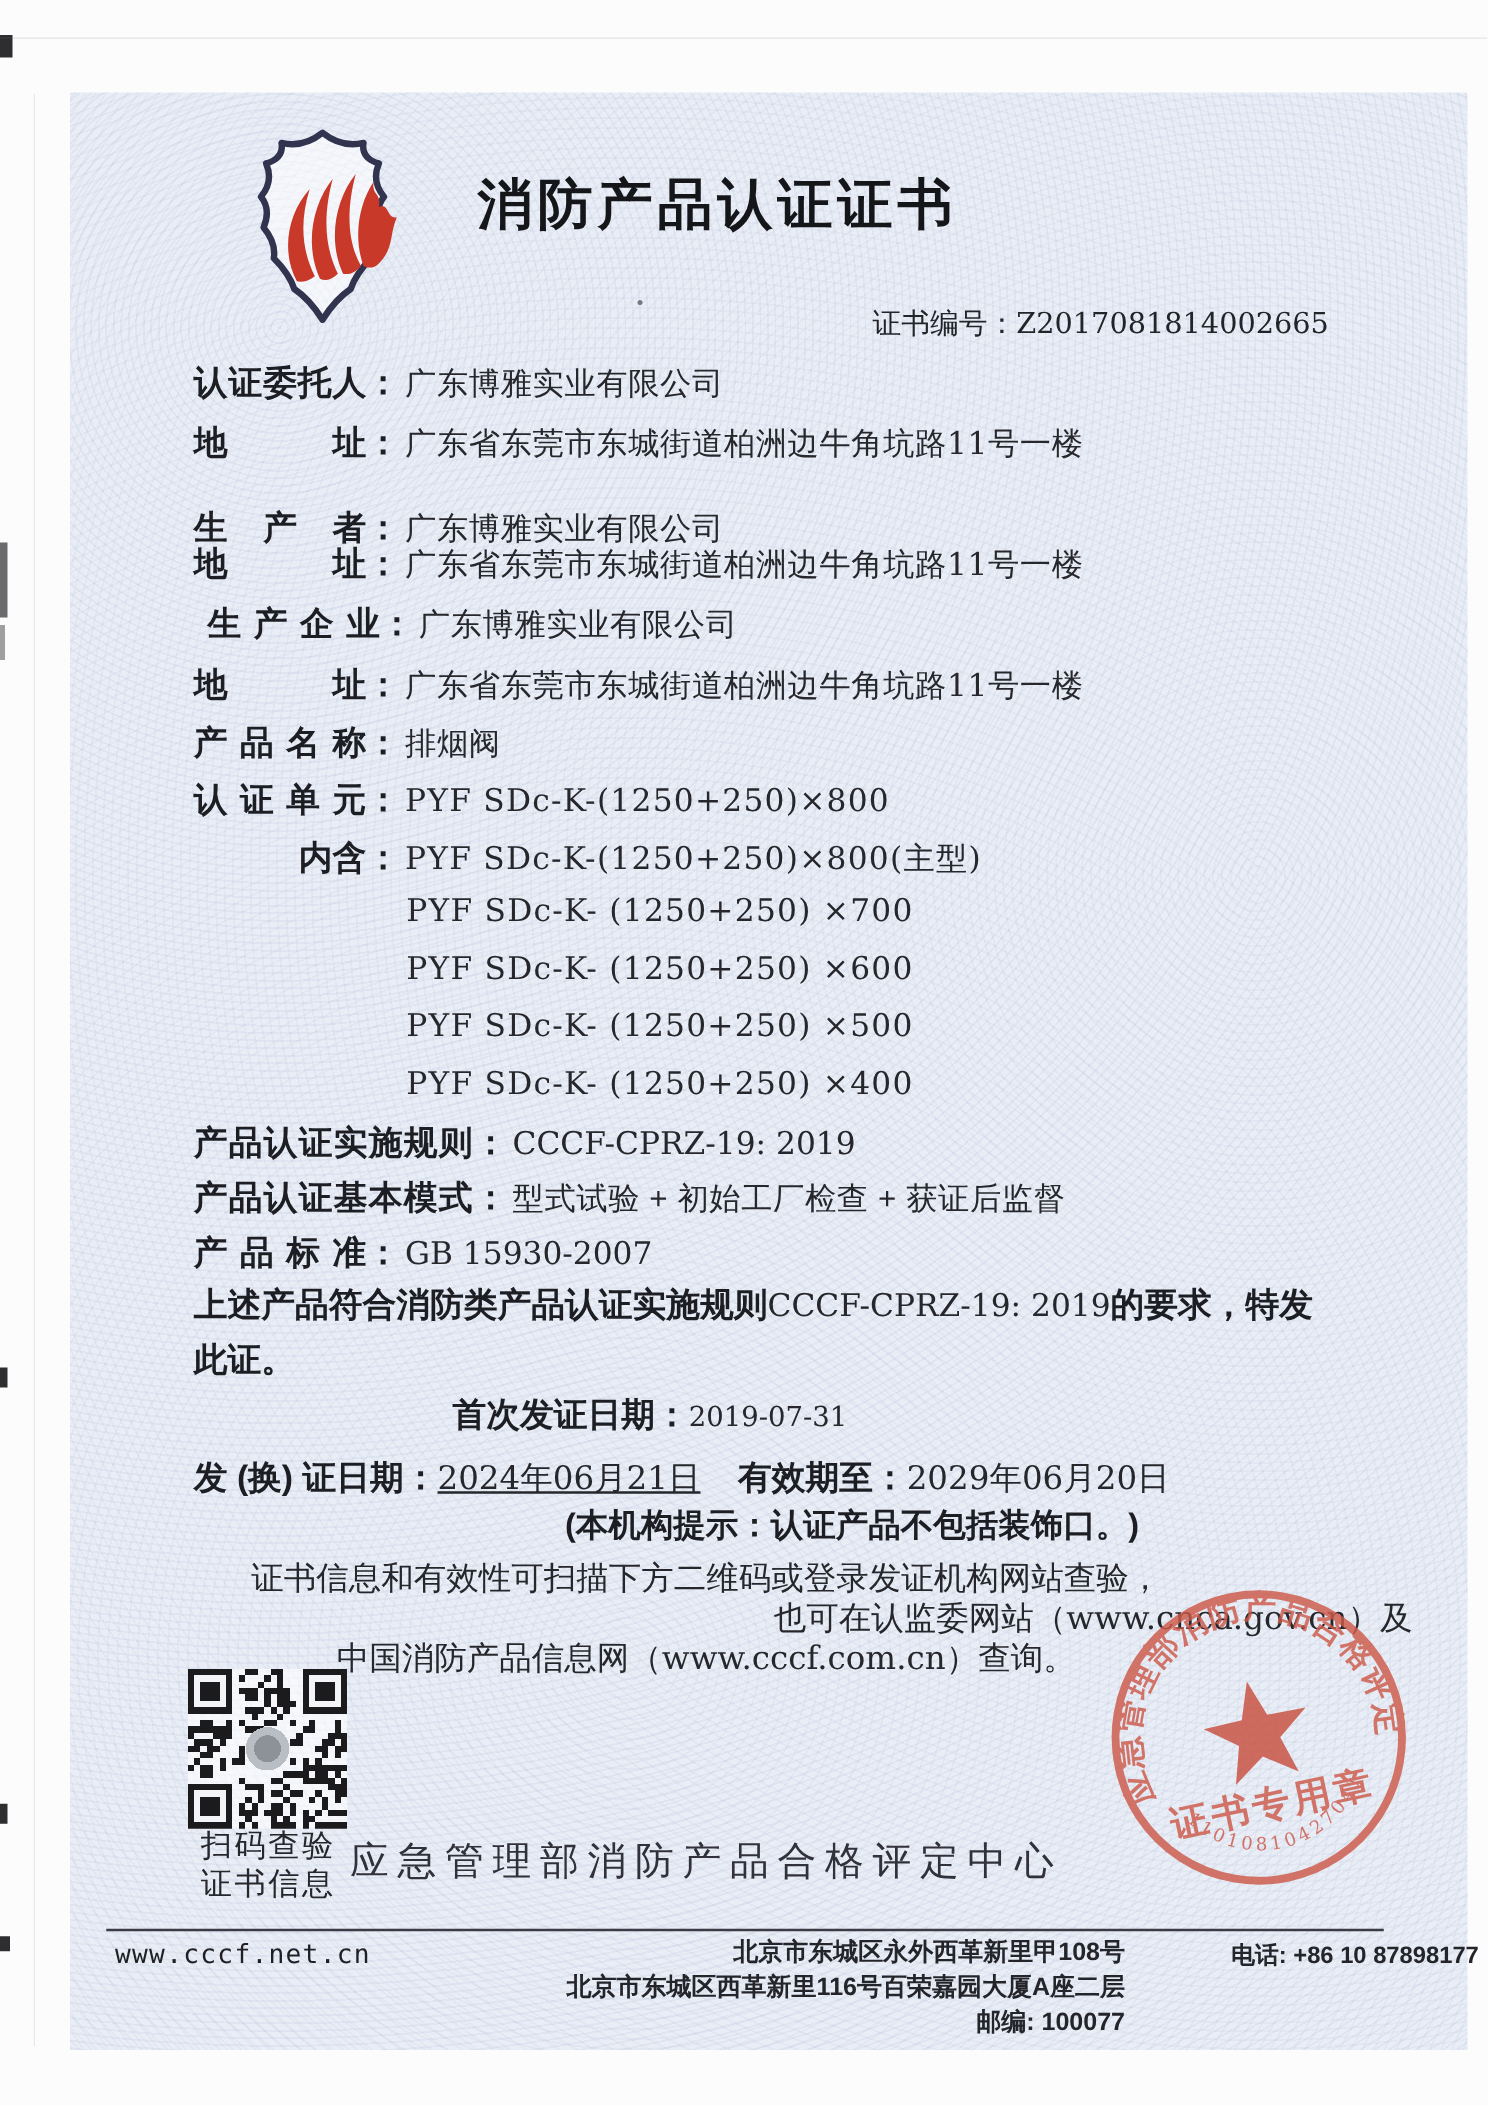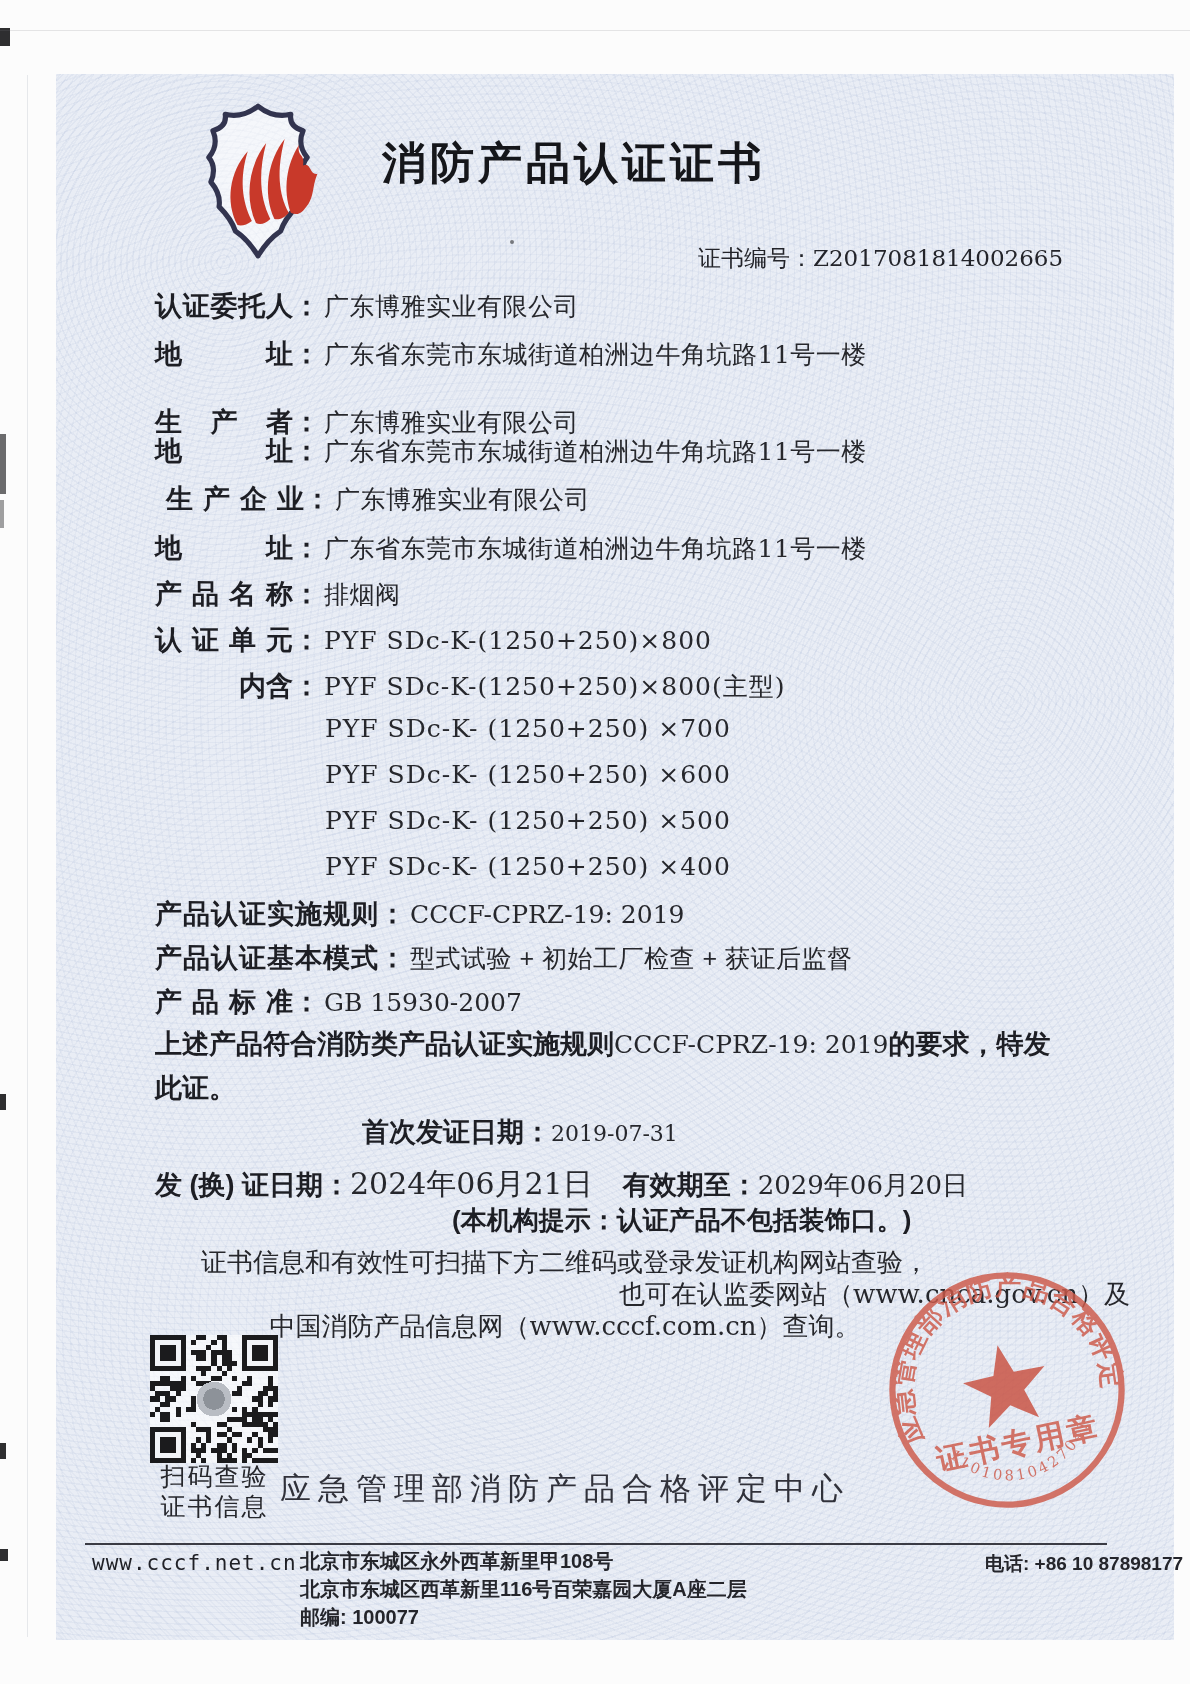--- a/index.html
+++ b/index.html
@@ -24,21 +24,21 @@
   .model{font-family:"DejaVu Serif",serif;font-size:25px;color:#26272c;letter-spacing:1px;}
   .bold-cn{font-size:27px;font-weight:700;color:#1d1e24;}
   .serif-part{font-family:"DejaVu Serif",serif;font-size:25px;color:#26272c;}
   .note{font-size:26px;font-weight:700;color:#1d1e24;}
   .verify{font-family:"DejaVu Serif",serif;font-size:26px;color:#26272c;text-align:center;width:1130px;}
   .authority{font-family:"DejaVu Serif",serif;font-size:31px;letter-spacing:7px;color:#30313a;
              text-align:center;width:830px;}
   .qr-cap{font-size:25px;color:#26272c;text-align:center;width:145px;letter-spacing:2px;}
   .sep{position:absolute;left:85px;top:1543px;width:1022px;height:2px;background:#3a3b44;}
   .website{font-family:"DejaVu Sans Mono",monospace;font-size:21px;font-weight:500;color:#1f2026;letter-spacing:1px;}
-  .footer-cn{font-size:20px;font-weight:600;color:#24252b;text-align:left;width:600px;}
+  .footer-cn{font-size:20px;font-weight:600;color:#24252b;text-align:right;width:600px;}
   .phone{font-size:19px;font-weight:600;color:#24252b;}
   .artifact{position:absolute;background:#2e2e30;}
   .seal-wrap{position:absolute;left:882px;top:1265px;width:250px;height:250px;
              transform:rotate(-12deg);opacity:0.82;z-index:5;}
   svg{display:block;}
 </style>
 </head>
 <body>
 
 <div class="page">
@@ -140,21 +140,21 @@
     <span class="bold-cn">上述产品符合消防类产品认证实施规则</span><span class="serif-part">CCCF-CPRZ-19: 2019</span><span class="bold-cn">的要求，特发</span>
   </div>
   <div class="abs bold-cn" style="left:155px;top:1070px;">此证。</div>
 
   <div class="abs row" style="left:362px;top:1114px;">
     <span class="bold-cn">首次发证日期：</span>
       <span class="serif-part" style="font-size:22px;">2019-07-31</span>
   </div>
   <div class="abs row" style="left:155px;top:1164px;">
     <span class="bold-cn">发 (换) 证日期：</span>
-      <span class="serif-part" style="font-size:30px;">2024年06月21日</span>
+      <span class="serif-part" style="font-size:26px;text-decoration:underline;">2024年06月21日</span>
       <span style="display:inline-block;width:30px;"></span>
       <span class="bold-cn">有效期至：</span>
       <span class="serif-part" style="font-size:26px;">2029年06月20日</span>
   </div>
   <div class="abs note" style="left:452px;top:1203px;">(本机构提示：认证产品不包括装饰口。)</div>
 
   <div class="abs verify" style="left:0;top:1245px;">证书信息和有效性可扫描下方二维码或登录发证机构网站查验，</div>
   <div class="abs verify" style="left:0;top:1277px;text-align:right;">也可在认监委网站（www.cnca.gov.cn）及</div>
   <div class="abs verify" style="left:0;top:1309px;">中国消防产品信息网（www.cccf.com.cn）查询。</div>
 

